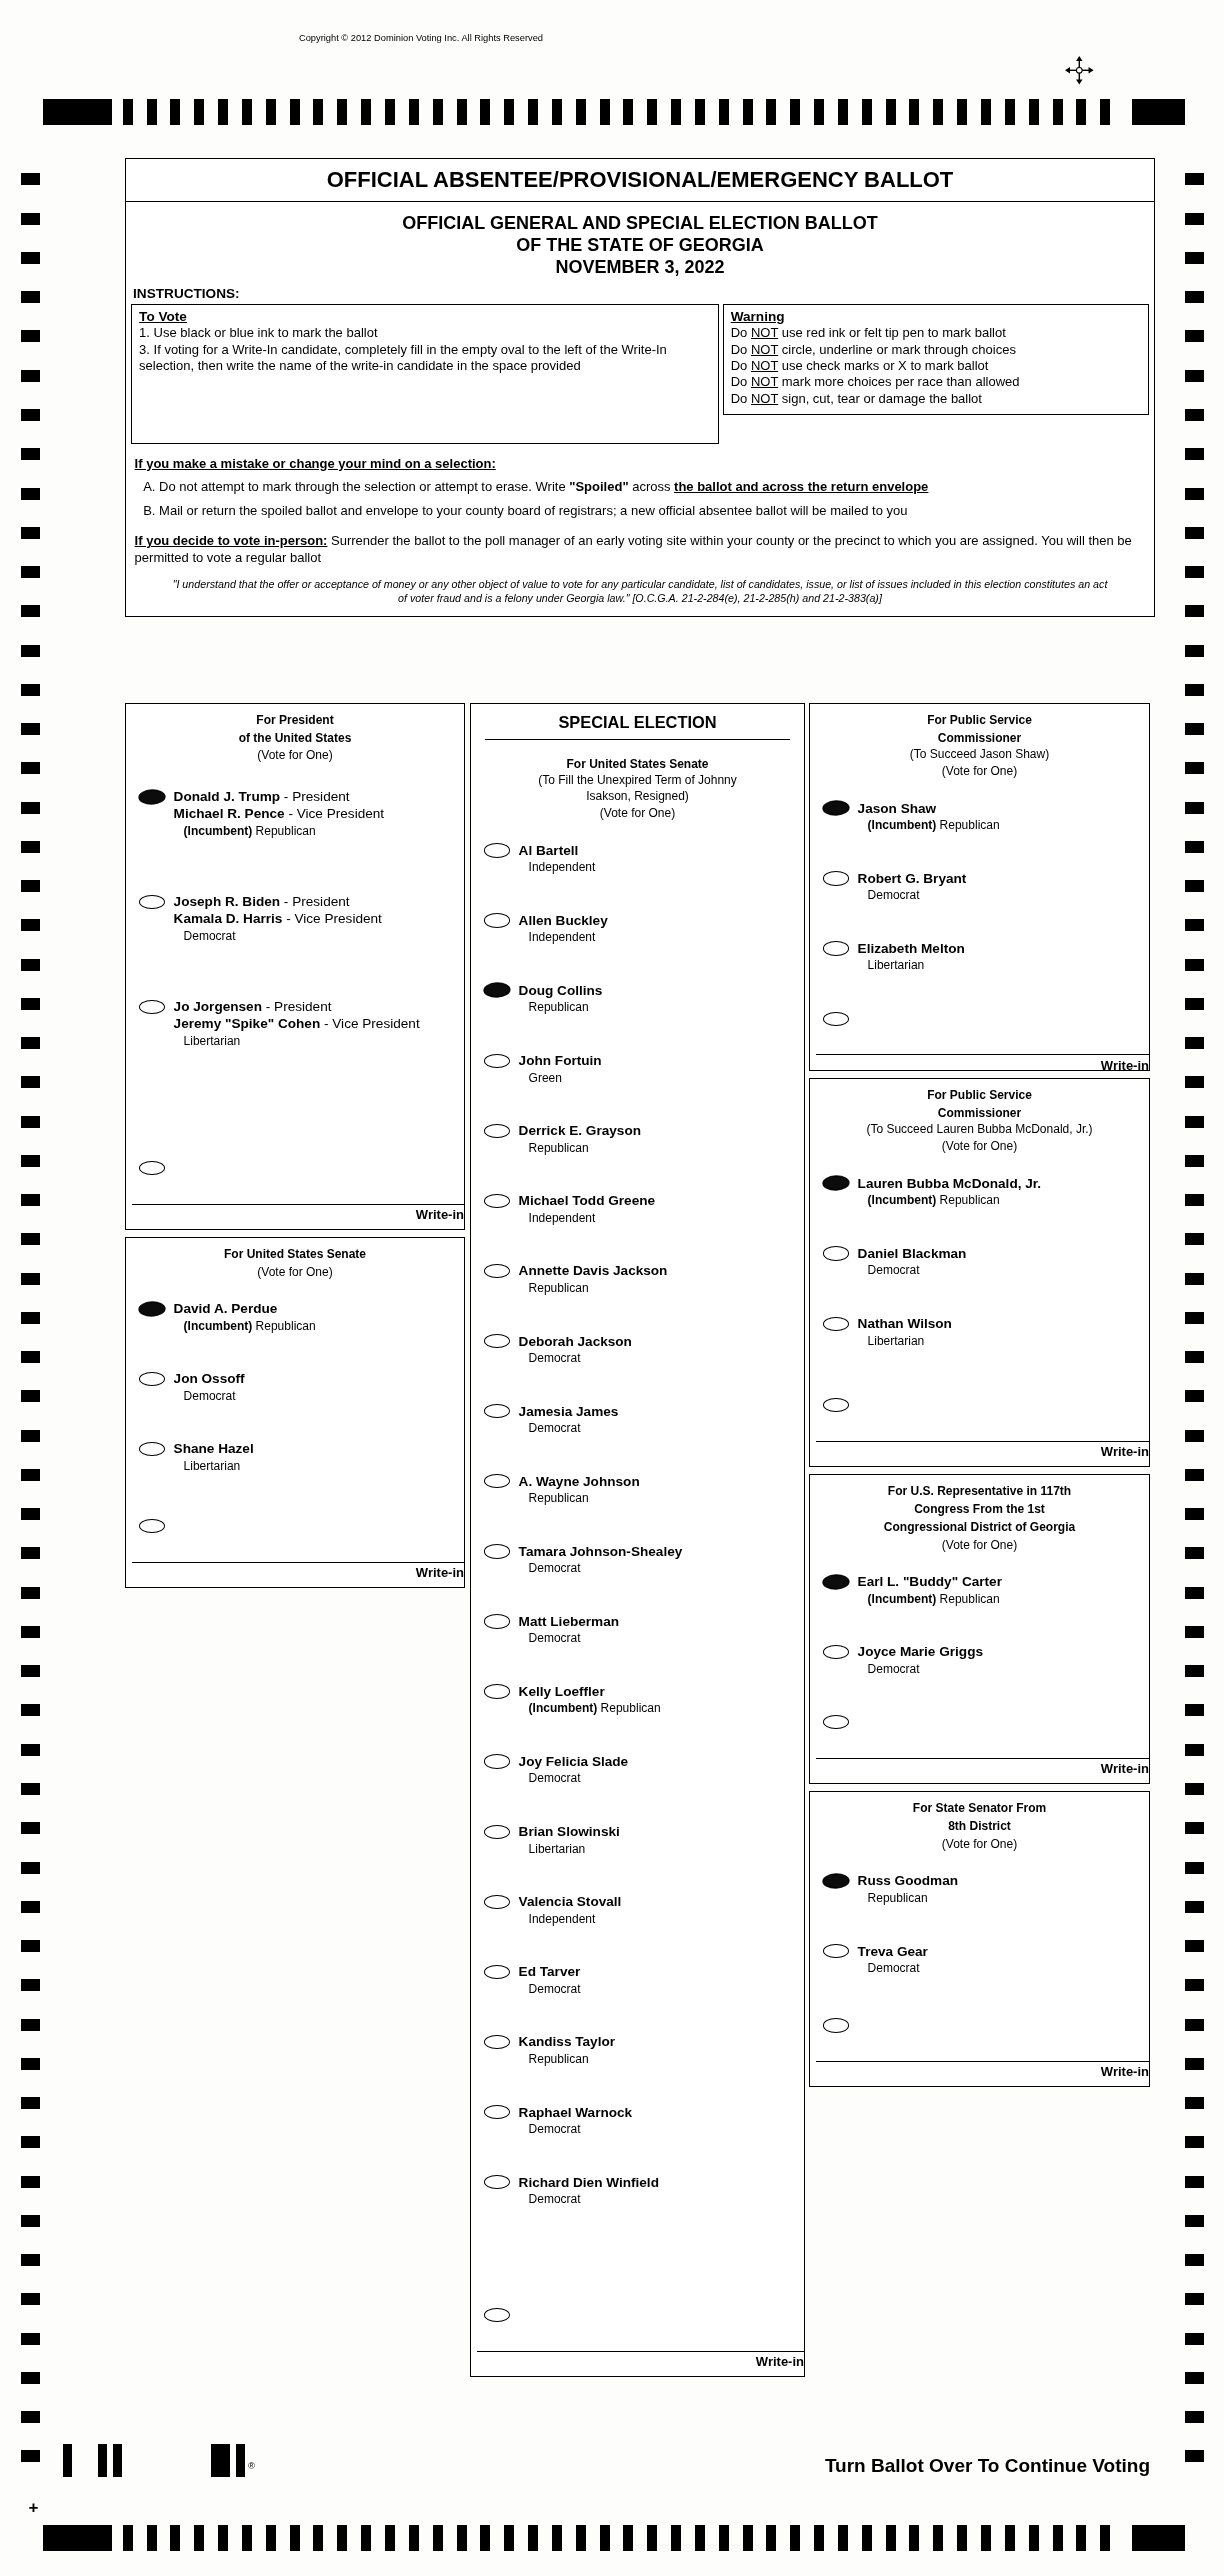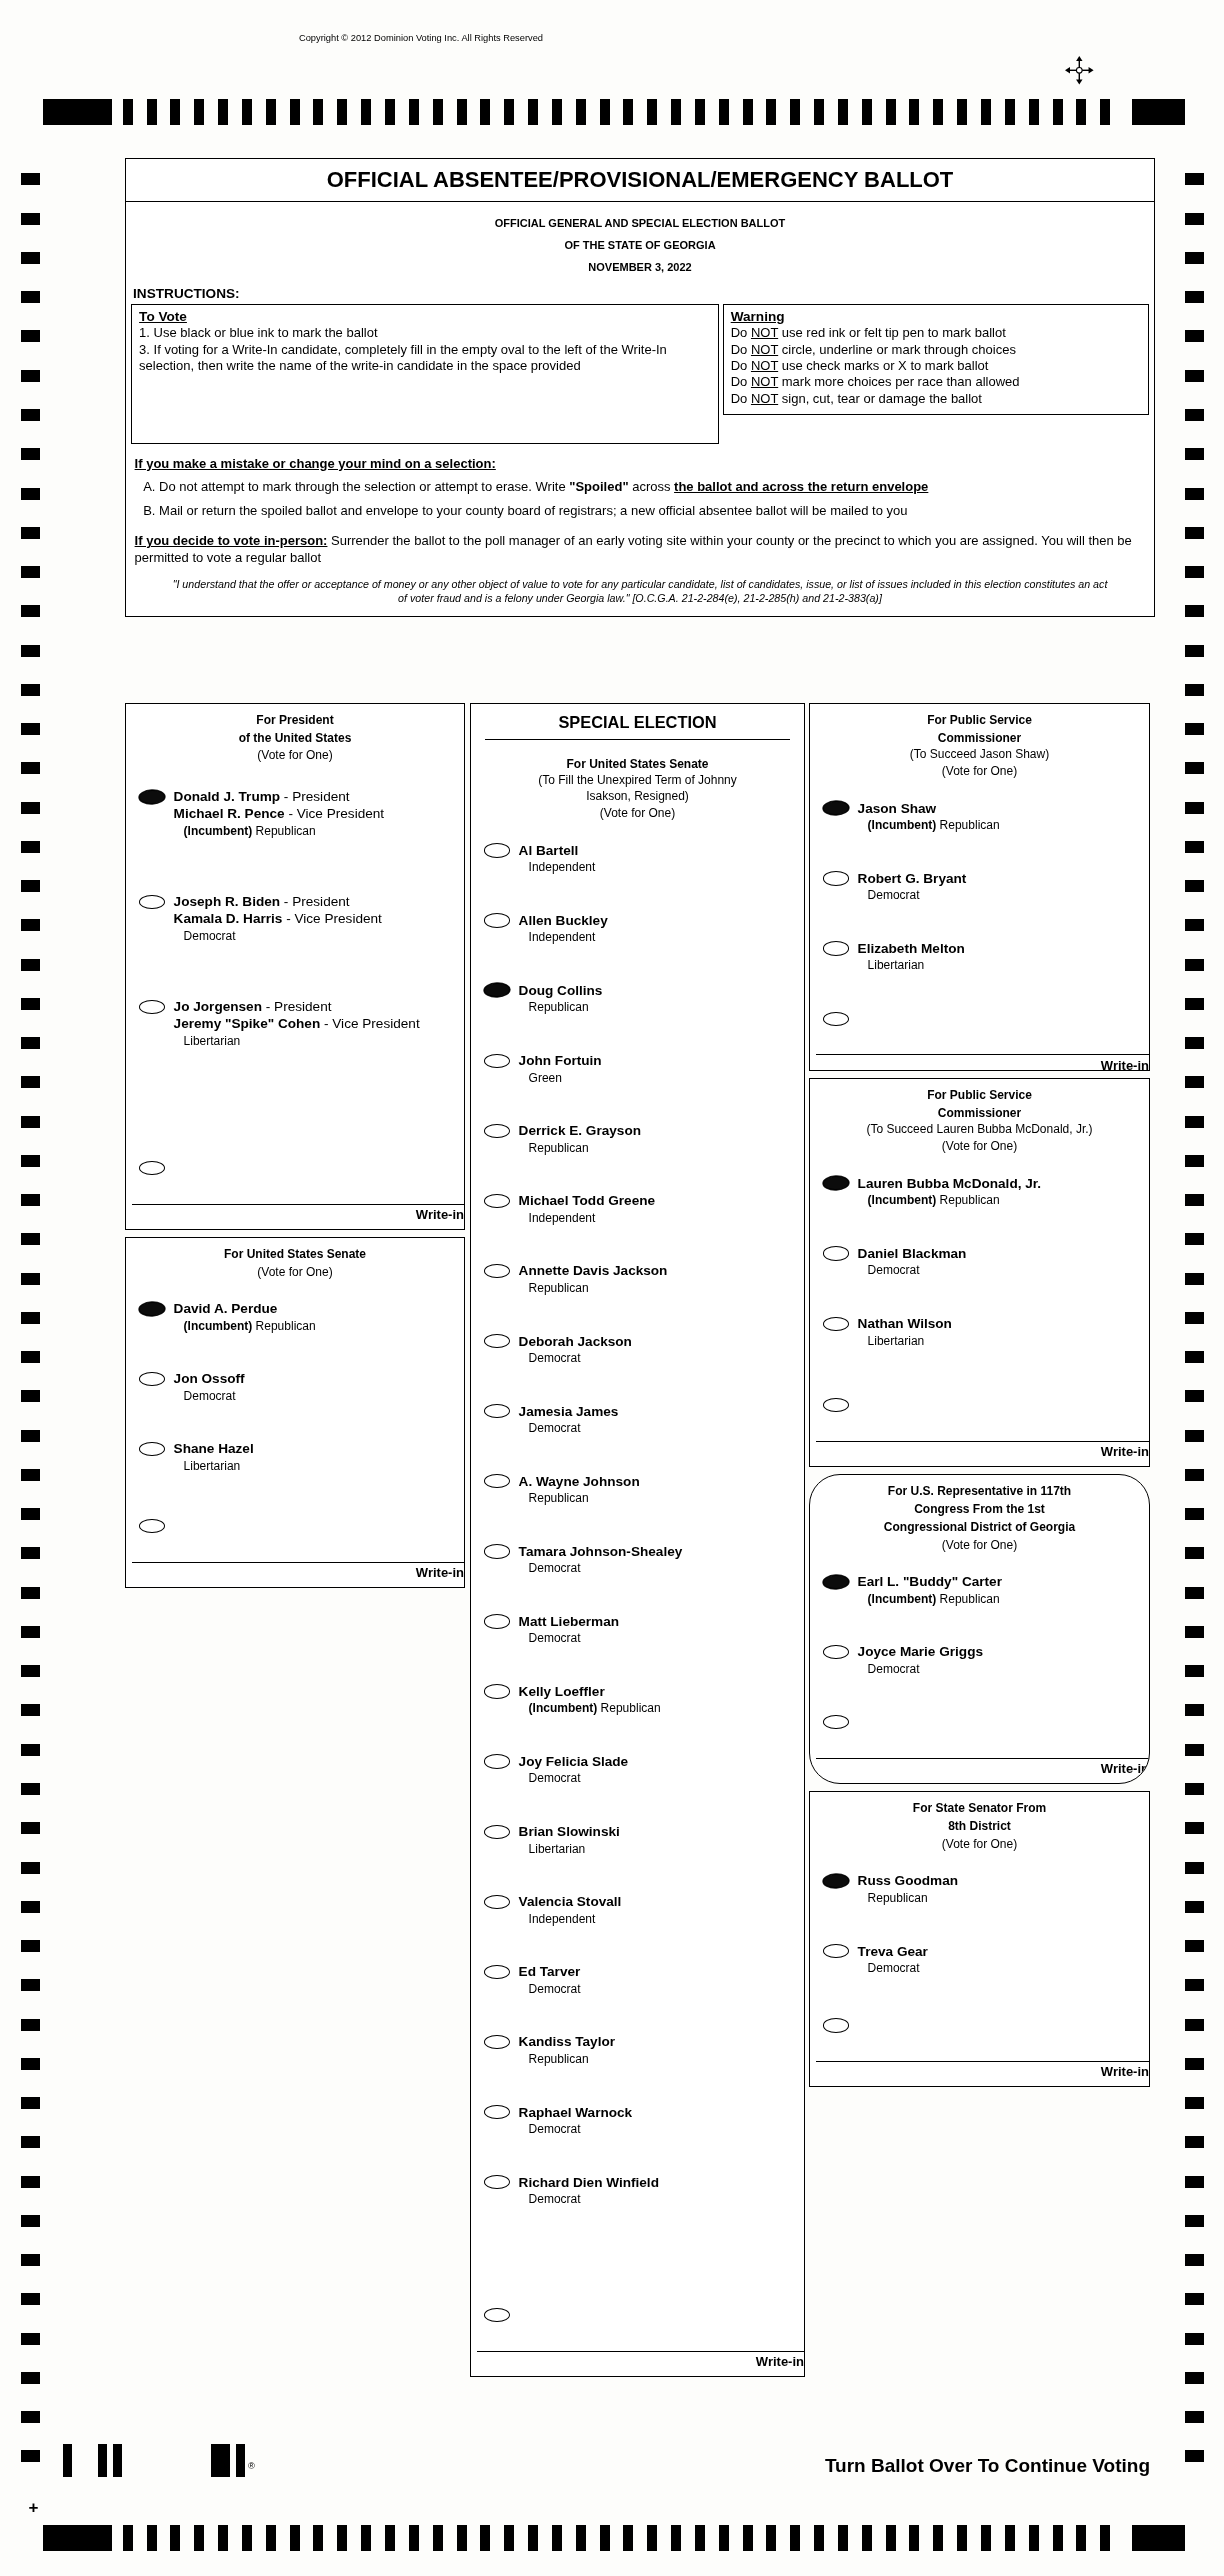--- a/index.html
+++ b/index.html
@@ -28,21 +28,21 @@
   .plusmark { position:absolute; left:28.6px; top:2498px; font-size:17px; font-weight:bold; }
   .turn-over { position:absolute; left:592px; top:2455px; width:558px; text-align:right; font-size:19px; font-weight:bold; }
 
   
   .ballot-main { position:absolute; left:125px; top:158px; width:1030px; border:1.4px solid #000; background:#fff; padding-bottom:7.1px; }
   .county-box { border-bottom:1.4px solid #000; padding:8.6px 0 7.1px; text-align:center; }
   .county { font-size:24px; font-weight:bold; letter-spacing:0.7px; }
   .code   { font-size:15px; font-weight:bold; margin-top:2.9px; }
   .title-row { border-bottom:1.4px solid #000; padding:7.9px 0; text-align:center; font-size:22px; font-weight:bold; }
   .sub-block { padding:10px 0 1.4px; text-align:center; }
-  .sub-line { font-size:11px; font-weight:bold; line-height:22px; }
+  .sub-line { font-size:18px; font-weight:bold; line-height:22px; }
   .instructions-label { font-size:13.6px; font-weight:bold; padding:7.1px 0 2.9px 7.1px; }
   .inst-boxes { display:flex; gap:3.6px; align-items:flex-start; margin:0 5px; }
   .tovote-box { width:588px; border:1.4px solid #000; padding:3.6px 7.1px 7.1px; min-height:140px; }
   .warning-box { flex:1; border:1.4px solid #000; padding:3.6px 7.1px 7.1px; min-height:111px; }
   .box-title { font-weight:bold; text-decoration:underline; font-size:13.6px; margin-bottom:1.4px; }
   .inst-item { font-size:13px; line-height:16.4px; }
   .mistake { margin:11.4px 8.6px 0; }
   .mistake-heading { font-weight:bold; text-decoration:underline; font-size:13px; }
   .mistake-line { font-size:13px; line-height:17px; margin:7.1px 0 0 8.6px; }
   .inperson { margin:13px 8.6px 0; font-size:13px; line-height:17px; }
@@ -53,21 +53,21 @@
   #col-0 { left:125px;  width:340px; }
   #col-1 { left:470px;  width:335px; }
   #col-2 { left:809px; width:341px; }
 
   .contest { border:1.4px solid #000; background:#fff; display:flex; flex-direction:column; margin-bottom:7.1px; overflow:hidden; }
   .contest--president { height:527px; }
   .contest--us-senate { height:351px; }
   .contest--us-senate-special { height:1674px; }
   .contest--psc-shaw { height:368px; }
   .contest--psc-mcdonald { height:389px; }
-  .contest--us-rep { height:310px;border-radius:31px; }
+  .contest--us-rep { height:310px; }
   .contest--state-senate-8 { height:296px; }
 
   .special-header { text-align:center; font-size:16.4px; font-weight:bold; padding:8.6px 0 7.1px; }
   .special-rule { border-top:1.4px solid #000; margin:0 14.3px 8.6px; }
 
   .contest-header { padding-top:7.1px; text-align:center; }
   .c-title { font-size:12px; font-weight:bold; line-height:18px; }
   .c-sub   { font-size:12px; line-height:15.7px; }
   .c-votefor { margin-top:1.4px; }
 

